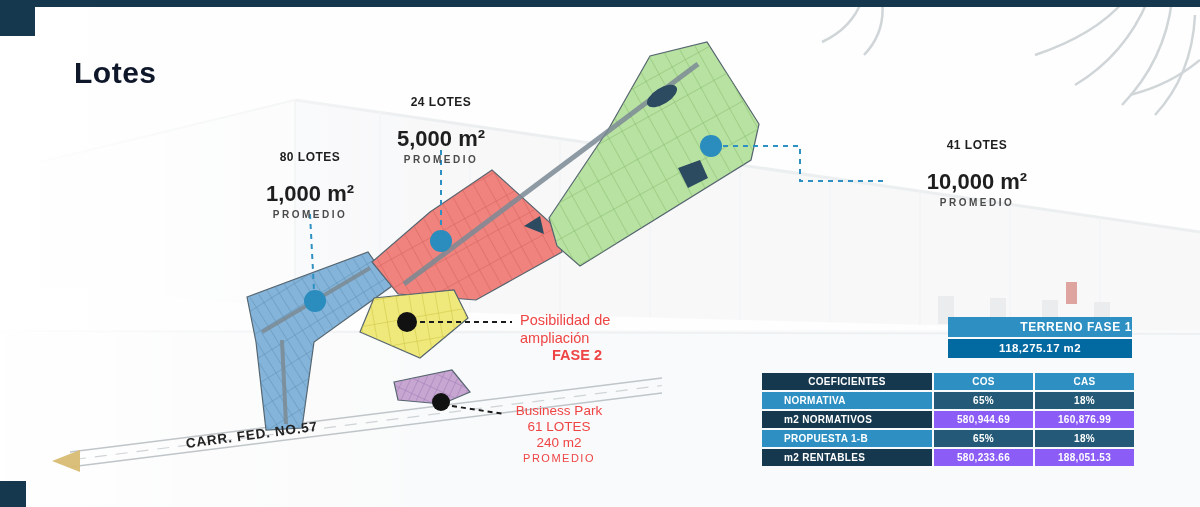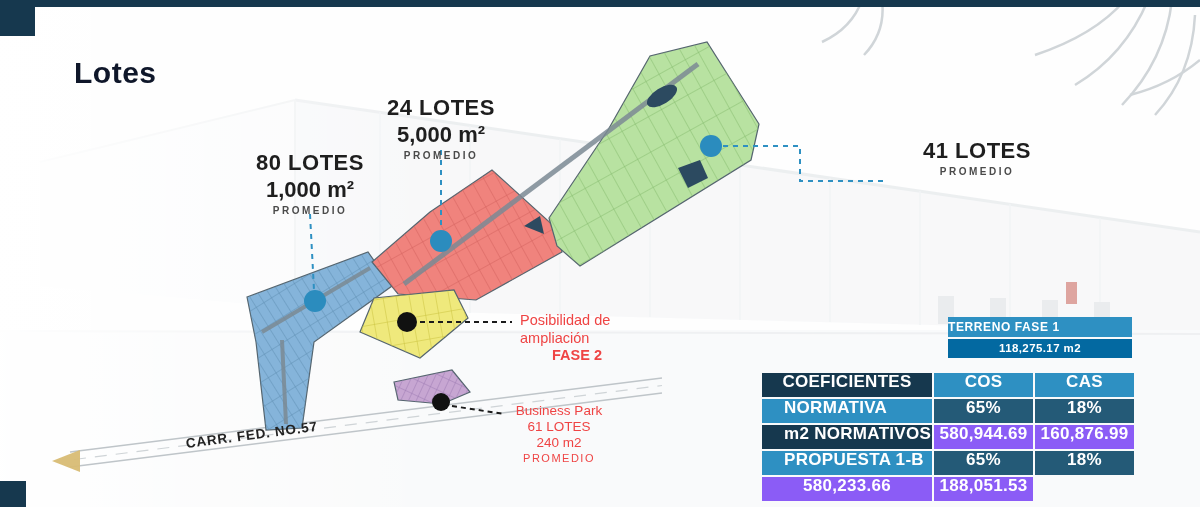--- a/index.html
+++ b/index.html
@@ -8,46 +8,46 @@
   svg.plan{position:absolute;left:0;top:0;}
 
   .trim-top{position:absolute;left:0;top:0;width:1200px;height:7px;background:#16384e;}
   .trim-sq-tl{position:absolute;left:0;top:0;width:35px;height:36px;background:#16384e;}
   .trim-sq-bl{position:absolute;left:0;bottom:0;width:26px;height:26px;background:#16384e;}
 
   .page-title{position:absolute;left:74px;top:56px;font-size:30px;font-weight:700;
               color:#0f172a;letter-spacing:.5px;}
 
   .callout{position:absolute;text-align:center;color:#1e1e1e;}
-  .callout .lots{display:block;font-size:22px;font-weight:600;letter-spacing:.5px;}
-  .callout .size{display:block;font-size:22px;font-weight:800;margin-top:1px;}
+  .callout .lots{display:block;font-size:12px;font-weight:600;letter-spacing:.5px;}
+  .callout .size{display:block;font-size:22px;font-weight:800;margin-top:17px;}
   .callout .note{display:block;font-size:10px;font-weight:600;letter-spacing:2.5px;color:#4a4a4a;margin-top:2px;}
   #co-5000{left:356px;top:95px;width:170px;}
   #co-1000{left:225px;top:150px;width:170px;}
   #co-10000{left:888px;top:138px;width:178px;}
 
   .note-block{position:absolute;color:#ef4444;}
   #expansion-note{left:520px;top:312px;font-size:14.5px;font-weight:500;line-height:1.22;}
   #expansion-note .l3{font-weight:700;margin-left:32px;}
   #business-note{left:498px;top:403px;width:122px;text-align:center;font-size:13.5px;
                  font-weight:500;line-height:1.18;}
   #business-note .small{font-size:11px;letter-spacing:1.5px;margin-top:1px;}
 
   .road-label{position:absolute;left:186px;top:436px;transform:rotate(-7.5deg);
               transform-origin:left center;font-size:13.5px;font-weight:700;color:#222;
               letter-spacing:.8px;}
 
   .terreno-header{position:absolute;left:948px;top:317px;width:184px;height:20px;background:#2e90c2;
-                  color:#fff;font-size:12px;font-weight:700;text-align:left;line-height:20px;letter-spacing:.6px;}
+                  color:#fff;font-size:12px;font-weight:700;text-align:right;line-height:20px;letter-spacing:.6px;}
   .terreno-value{position:absolute;left:948px;top:339px;width:184px;height:19px;background:#0369a1;
                  color:#fff;font-size:11.5px;font-weight:700;text-align:center;line-height:19px;letter-spacing:.4px;}
 
   .coef-table{position:absolute;left:762px;top:373px;display:grid;
               grid-template-columns:170px 99px 99px;gap:2px;}
-  .coef-table .cell{height:24px;line-height:17px;font-size:17px;font-weight:700;color:#fff;
+  .coef-table .cell{height:17px;line-height:17px;font-size:10px;font-weight:700;color:#fff;
                     text-align:center;letter-spacing:.3px;white-space:nowrap;overflow:hidden;}
   .coef-table .cell.label{text-align:left;padding-left:22px;}
   .bg-navy{background:#16384e;}
   .bg-blue{background:#2e90c2;}
   .bg-dark{background:#8b5cf6;}
   .bg-mid{background:#245a77;}
 </style>
 </head>
 <body>
 
@@ -174,20 +174,21 @@
     <span class="size">5,000 m²</span>
     <span class="note">PROMEDIO</span>
   </div>
   <div class="callout" id="co-1000">
     <span class="lots">80 LOTES</span>
     <span class="size">1,000 m²</span>
     <span class="note">PROMEDIO</span>
   </div>
   <div class="callout" id="co-10000">
     <span class="lots">41 LOTES</span>
+    <span class="size">10,000 m²</span>
     <span class="note">PROMEDIO</span>
   </div>
 
   <div class="note-block" id="expansion-note">
     <div>Posibilidad de</div>
     <div>ampliación</div>
     <div class="l3">FASE 2</div>
   </div>
 
   <div class="note-block" id="business-note">
@@ -212,17 +213,18 @@
     <div class="cell bg-mid">18%</div>
 
     <div class="cell label bg-navy">m2 NORMATIVOS</div>
     <div class="cell bg-dark">580,944.69</div>
     <div class="cell bg-dark">160,876.99</div>
 
     <div class="cell label bg-blue">PROPUESTA 1-B</div>
     <div class="cell bg-mid">65%</div>
     <div class="cell bg-mid">18%</div>
 
+    <div class="cell label bg-navy">m2 RENTABLES</div>
     <div class="cell bg-dark">580,233.66</div>
     <div class="cell bg-dark">188,051.53</div>
   </div>
 
 </div>
 
 </body></html>

